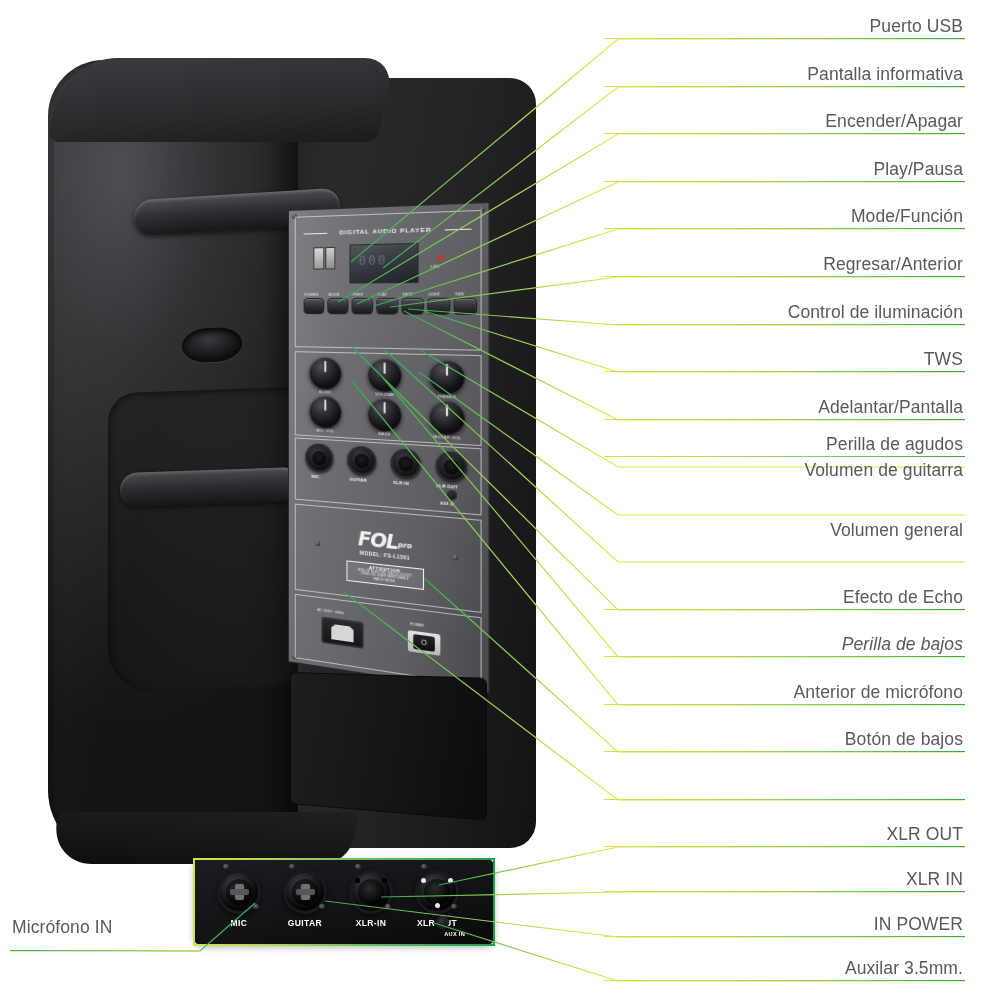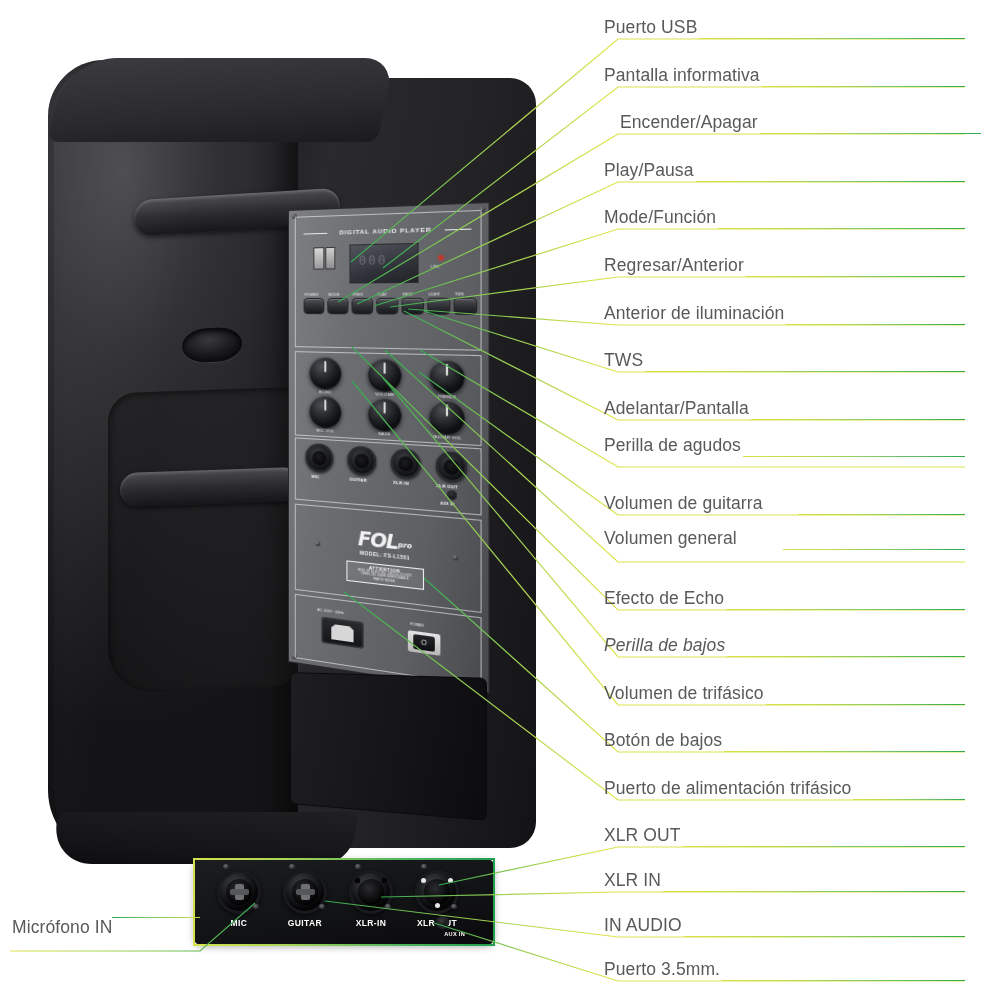--- a/index.html
+++ b/index.html
@@ -11,21 +11,21 @@
     overflow:hidden;
     position:relative;
   }
   #stage{position:absolute;inset:0;width:1000px;height:1000px;}
 
   
   .callout{
     position:absolute;
     height:34px;
     display:flex;
-    flex-direction:row;
+    flex-direction:column;
     justify-content:flex-end;
     align-items:flex-end;
     pointer-events:none;
   }
   .callout .txt{
     font-size:17.5px;
     line-height:21px;
     color:#58595b;
     letter-spacing:.1px;
     white-space:nowrap;
@@ -594,94 +594,93 @@
 
   <div id="callout-layer">
       <div class="callout" style="left: 604px; width: 361px; top: 5px;">
         <div class="txt">Puerto USB</div>
         <div class="rule"></div>
       </div>
       <div class="callout" style="left: 604px; width: 361px; top: 53px;">
         <div class="txt">Pantalla informativa</div>
         <div class="rule"></div>
       </div>
-      <div class="callout" style="left: 620px; width: 361px; top: 100px;">
+      <div class="callout" style="left: 604px; width: 361px; top: 100px;">
         <div class="txt">Encender/Apagar</div>
         <div class="rule"></div>
       </div>
       <div class="callout" style="left: 604px; width: 361px; top: 148px;">
         <div class="txt">Play/Pausa</div>
         <div class="rule"></div>
       </div>
       <div class="callout" style="left: 604px; width: 361px; top: 195px;">
         <div class="txt">Mode/Función</div>
         <div class="rule"></div>
       </div>
       <div class="callout" style="left: 604px; width: 361px; top: 243px;">
         <div class="txt">Regresar/Anterior</div>
         <div class="rule"></div>
       </div>
       <div class="callout" style="left: 604px; width: 361px; top: 291px;">
-        <div class="txt">Anterior de iluminación</div>
+        <div class="txt">Control de iluminación</div>
         <div class="rule"></div>
       </div>
       <div class="callout" style="left: 604px; width: 361px; top: 338px;">
         <div class="txt">TWS</div>
         <div class="rule"></div>
       </div>
       <div class="callout" style="left: 604px; width: 361px; top: 386px;">
         <div class="txt">Adelantar/Pantalla</div>
         <div class="rule"></div>
       </div>
       <div class="callout" style="left: 604px; width: 361px; top: 423px;">
         <div class="txt">Perilla de agudos</div>
         <div class="rule"></div>
       </div>
       <div class="callout" style="left: 604px; width: 361px; top: 481px; gap: 33px;">
         <div class="txt">Volumen de guitarra</div>
         <div class="rule"></div>
       </div>
-      <div class="callout" style="left: 604px; width: 361px; top: 516px; gap: 44px;">
+      <div class="callout" style="left: 604px; width: 361px; top: 552px; gap: 44px;">
         <div class="txt">Volumen general</div>
         <div class="rule"></div>
       </div>
       <div class="callout" style="left: 604px; width: 361px; top: 576px;">
         <div class="txt">Efecto de Echo</div>
         <div class="rule"></div>
       </div>
       <div class="callout" style="left: 604px; width: 361px; top: 623px; font-style: italic;">
         <div class="txt">Perilla de bajos</div>
         <div class="rule"></div>
       </div>
       <div class="callout" style="left: 604px; width: 361px; top: 671px;">
-        <div class="txt">Volumen de trifásico</div>
+        <div class="txt">Anterior de micrófono</div>
         <div class="rule"></div>
       </div>
       <div class="callout" style="left: 604px; width: 361px; top: 718px;">
         <div class="txt">Botón de bajos</div>
         <div class="rule"></div>
       </div>
       <div class="callout" style="left: 604px; width: 361px; top: 766px;">
-        <div class="txt">Puerto de alimentación trifásico</div>
         <div class="rule"></div>
       </div>
       <div class="callout" style="left: 604px; width: 361px; top: 813px;">
         <div class="txt">XLR OUT</div>
         <div class="rule"></div>
       </div>
       <div class="callout" style="left: 604px; width: 361px; top: 858px;">
         <div class="txt">XLR IN</div>
         <div class="rule"></div>
       </div>
       <div class="callout" style="left: 604px; width: 361px; top: 903px;">
-        <div class="txt">IN AUDIO</div>
+        <div class="txt">IN POWER</div>
         <div class="rule"></div>
       </div>
       <div class="callout" style="left: 604px; width: 361px; top: 947px;">
-        <div class="txt">Puerto 3.5mm.</div>
+        <div class="txt">Auxilar 3.5mm.</div>
         <div class="rule"></div>
       </div>
       <div class="callout left" style="left: 10px; width: 190px; top: 917px; justify-content: space-between;">
         <div class="txt">Micrófono IN</div>
         <div class="rule"></div>
       </div>
     </div>
 </div>
 
 </body></html>

